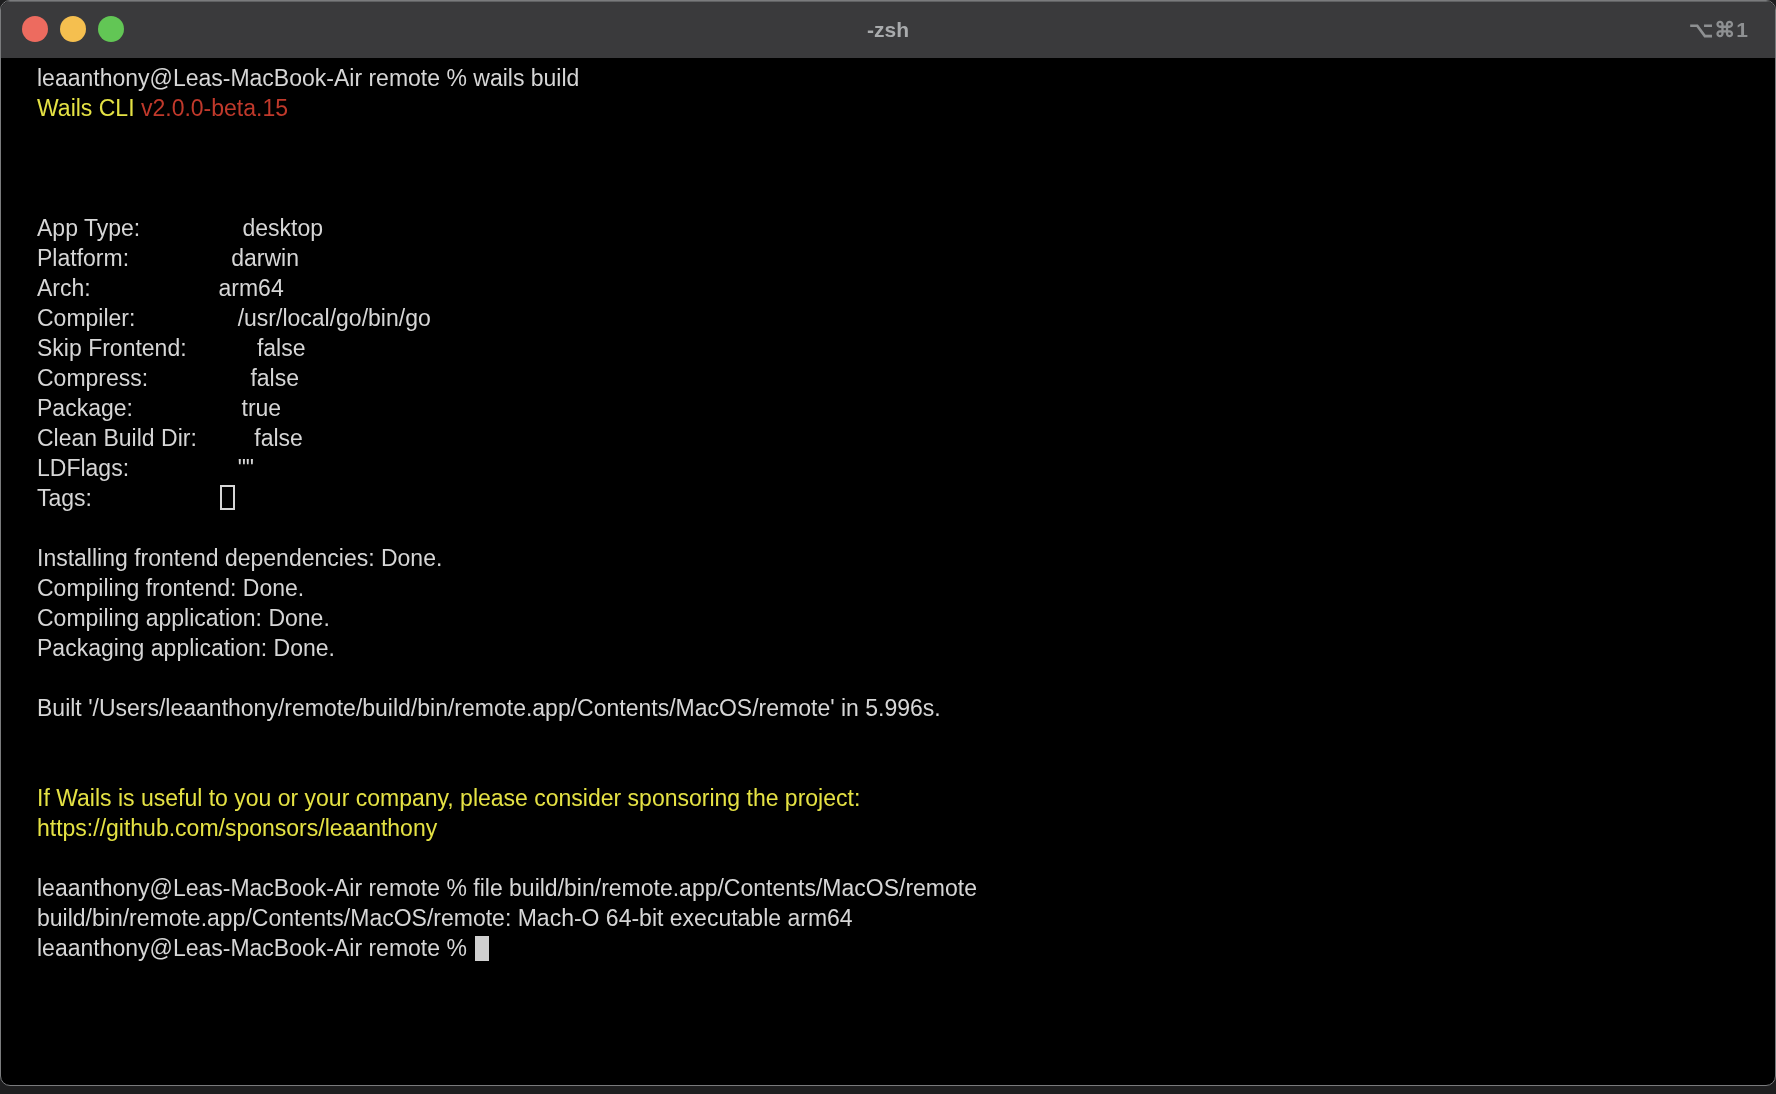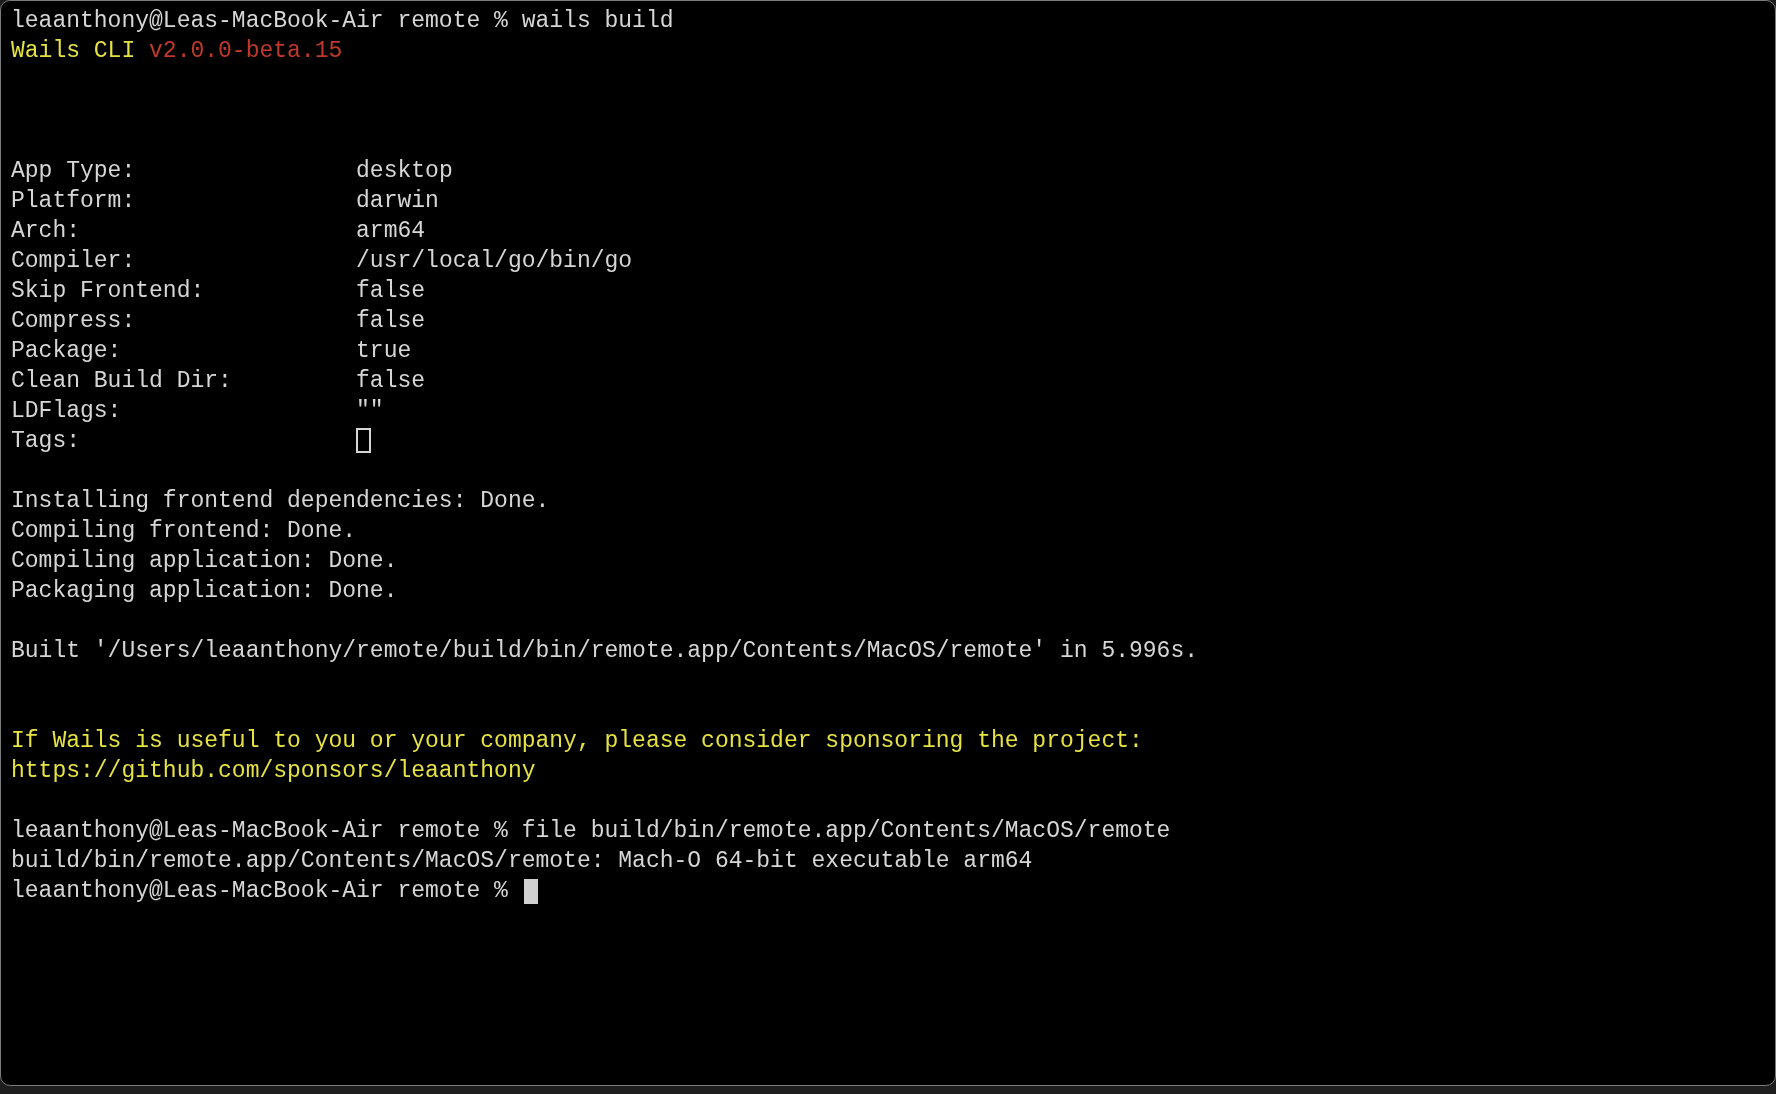--- a/index.html
+++ b/index.html
@@ -41,25 +41,26 @@
   }
   .shortcut {
     position: absolute; right: 26px; top: 0;
     line-height: 57px;
     font-size: 21px; font-weight: bold;
     color: var(--shortcut-text, #8e9092);
     letter-spacing: 1px;
   }
   .content {
     padding: 5px 0 0 10px;
-    font-family: Liberation Mono, monospace;
+    font-family: Liberation Sans, sans-serif;
     font-size: 23px;
     line-height: 30px;
     white-space: pre;
     color: var(--fg, #d6d6d6);
+    margin-left: 26px;
   }
   .line { height: 30px; }
   .cursor {
     display: inline-block;
     width: 14px; height: 25px;
     background: var(--cursor, #d0d0d0);
     vertical-align: text-bottom;
     margin-left: 2px;
   }
   .box-glyph {
@@ -68,14 +69,23 @@
     box-sizing: border-box;
     border: 2px solid var(--fg, #d6d6d6);
     vertical-align: text-bottom;
     margin-bottom: 1px;
   }
 </style>
 </head>
 <body>
 
 <div class="window">
+  <div class="titlebar">
+    <div class="traffic-lights">
+      <span class="tl red"></span>
+      <span class="tl yellow"></span>
+      <span class="tl green"></span>
+    </div>
+    <div class="title">-zsh</div>
+    <div class="shortcut">⌥⌘1</div>
+  </div>
   <div class="content" id="term"><div class="line"><span style="color: var(--fg);">leaanthony@Leas-MacBook-Air remote % wails build</span></div><div class="line"><span style="color: var(--yellow);">Wails CLI </span><span style="color: var(--red);">v2.0.0-beta.15</span></div><div class="line"> </div><div class="line"> </div><div class="line"> </div><div class="line"><span>App Type:                </span><span>desktop</span></div><div class="line"><span>Platform:                </span><span>darwin</span></div><div class="line"><span>Arch:                    </span><span>arm64</span></div><div class="line"><span>Compiler:                </span><span>/usr/local/go/bin/go</span></div><div class="line"><span>Skip Frontend:           </span><span>false</span></div><div class="line"><span>Compress:                </span><span>false</span></div><div class="line"><span>Package:                 </span><span>true</span></div><div class="line"><span>Clean Build Dir:         </span><span>false</span></div><div class="line"><span>LDFlags:                 </span><span>""</span></div><div class="line"><span>Tags:                    </span><span class="box-glyph"></span></div><div class="line"> </div><div class="line"><span style="color: var(--fg);">Installing frontend dependencies: Done.</span></div><div class="line"><span style="color: var(--fg);">Compiling frontend: Done.</span></div><div class="line"><span style="color: var(--fg);">Compiling application: Done.</span></div><div class="line"><span style="color: var(--fg);">Packaging application: Done.</span></div><div class="line"> </div><div class="line"><span style="color: var(--fg);">Built '/Users/leaanthony/remote/build/bin/remote.app/Contents/MacOS/remote' in 5.996s.</span></div><div class="line"> </div><div class="line"> </div><div class="line"><span style="color: var(--yellow);">If Wails is useful to you or your company, please consider sponsoring the project:</span></div><div class="line"><span style="color: var(--yellow);">https://github.com/sponsors/leaanthony</span></div><div class="line"> </div><div class="line"><span style="color: var(--fg);">leaanthony@Leas-MacBook-Air remote % file build/bin/remote.app/Contents/MacOS/remote</span></div><div class="line"><span style="color: var(--fg);">build/bin/remote.app/Contents/MacOS/remote: Mach-O 64-bit executable arm64</span></div><div class="line"><span style="color: var(--fg);">leaanthony@Leas-MacBook-Air remote % </span><span class="cursor"></span></div></div>
 </div>
 
 </body></html>

